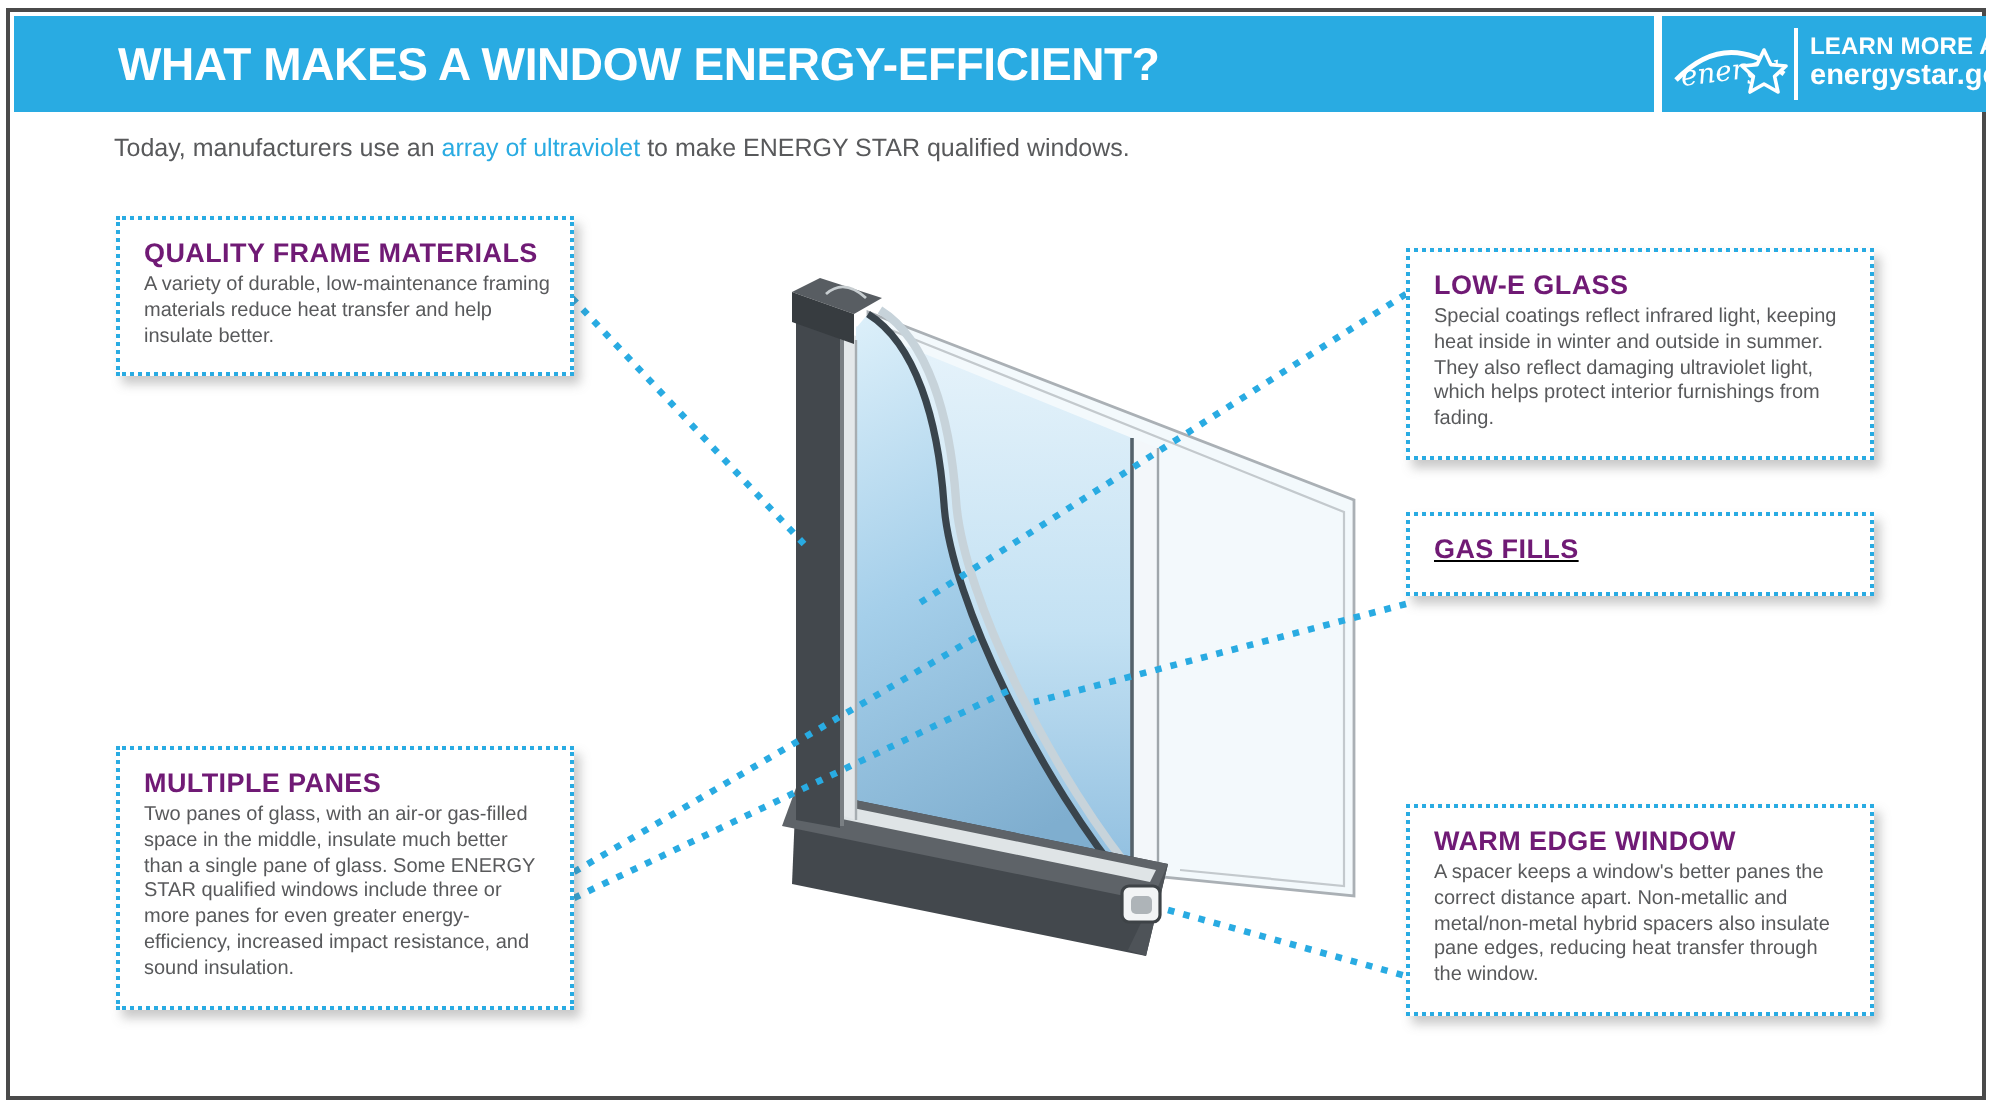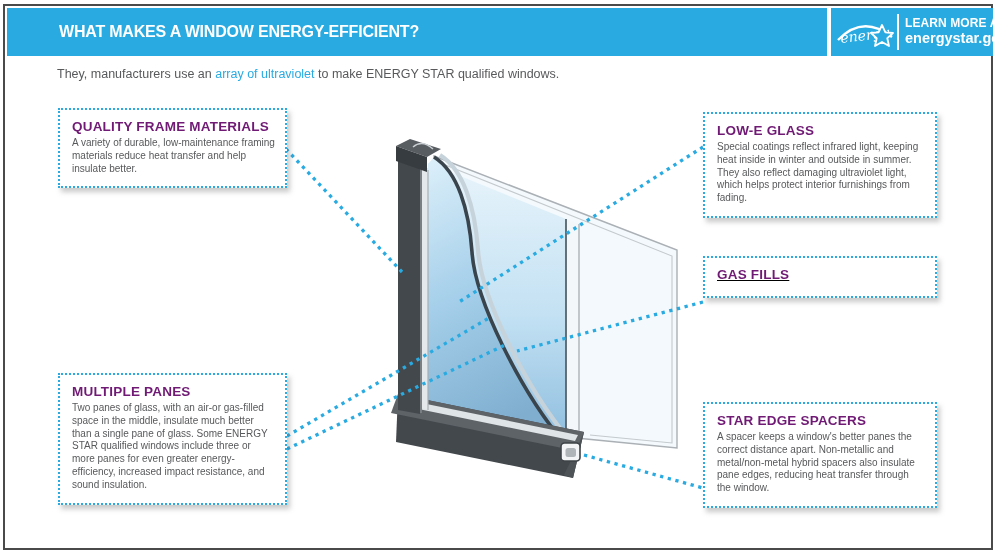--- a/index.html
+++ b/index.html
@@ -4,41 +4,41 @@
 <style>
   * { margin:0; padding:0; box-sizing:border-box; }
   html,body { width:1000px; height:555px; background:#fff; font-family:"Liberation Sans", sans-serif; }
   #page { position:relative; width:1000px; height:555px; background:#fff; overflow:hidden; }
 
   .border-frame { position:absolute; left:3px; top:4px; width:990px; height:546px;
     border:2px solid #4A4A4A; background:transparent; pointer-events:none; }
 
   .header-main { position:absolute; left:7px; top:8px; width:820px; height:48px;
     background:#29ABE2; display:flex; align-items:center; }
-  .header-main h1 { color:#fff; font-size:16px; font-weight:bold; letter-spacing:-0.2px;
+  .header-main h1 { color:#fff; font-size:23px; font-weight:bold; letter-spacing:-0.2px;
     padding-left:52px; white-space:nowrap; }
 
   .header-logo { position:absolute; left:831px; top:8px; width:162px; height:48px;
     background:#29ABE2; display:flex; align-items:center; }
   .logo-art { width:60px; height:40px; margin-left:4px; flex:0 0 auto; }
   .logo-divider { width:2px; height:36px; background:#fff; margin:0 6px 0 2px; flex:0 0 auto; }
   .learn-more { color:#fff; line-height:1.1; }
   .learn-more .l1 { font-size:12px; font-weight:bold; letter-spacing:0.1px; }
   .learn-more .l2 { font-size:14.5px; font-weight:bold; }
 
   .intro { position:absolute; left:57px; top:67px; width:640px; font-size:12.5px; color:#58595B; }
   .intro .link { color:#29ABE2; }
 
   .callout { position:absolute; background:#fff; border:2px dotted #29ABE2;
     box-shadow:3px 4px 5px rgba(100,100,100,0.35); padding:9px 10px 11px 12px; z-index:5; }
   .callout h2 { color:#701a75; font-size:13.5px; font-weight:bold; letter-spacing:0.2px; margin-bottom:3px; white-space:nowrap; }
   .callout p { color:#58595B; font-size:10px; line-height:1.28; }
 
   #co-frame   { left:58px;  top:108px; width:229px; }
-  #co-lowe    { left:703px; top:112px; width:234px; }
+  #co-lowe    { left:703px; top:124px; width:234px; }
   #co-gas     { left:703px; top:256px; width:234px;text-decoration:underline; }
   #co-panes   { left:58px;  top:373px; width:229px; }
   #co-spacers { left:703px; top:402px; width:234px; }
 
   #scene { position:absolute; left:0; top:0; width:1000px; height:555px; z-index:1; }
 </style>
 </head>
 <body>
 
 <div id="page">
@@ -55,21 +55,21 @@
       <text x="6" y="31" font-family="DejaVu Serif, serif" font-style="italic" font-size="14" fill="#fff" transform="rotate(-7 6 31)">energy</text>
       <polygon points="47,13 50.4,20.3 58,21 52.3,26.2 54,34 47,30 40,34 41.7,26.2 36,21 43.6,20.3" fill="#29ABE2" stroke="#fff" stroke-width="1.8" stroke-linejoin="round"></polygon>
     </svg>
     <div class="logo-divider"></div>
     <div class="learn-more">
       <div class="l1">LEARN MORE AT</div>
       <div class="l2">energystar.gov</div>
     </div>
   </div>
 
-  <p class="intro"><span>They, manufacturers use an </span><span class="link">array of ultraviolet</span><span> to make ENERGY STAR qualified windows.</span></p>
+  <p class="intro"><span>Today, manufacturers use an </span><span class="link">array of ultraviolet</span><span> to make ENERGY STAR qualified windows.</span></p>
 
   <svg id="scene" viewBox="0 0 1000 555">
     <defs>
       <linearGradient id="gFront" x1="0" y1="0" x2="0.25" y2="1">
         <stop offset="0" stop-color="#DDF0FA"></stop>
         <stop offset="0.5" stop-color="#A5CFEA"></stop>
         <stop offset="1" stop-color="#7FAECF"></stop>
       </linearGradient>
       <linearGradient id="gInner" x1="0" y1="0" x2="0" y2="1">
         <stop offset="0" stop-color="#E8F4FB"></stop>
@@ -145,17 +145,17 @@
   <div class="callout" id="co-gas">
     <h2>GAS FILLS</h2>
   </div>
 
   <div class="callout" id="co-panes">
     <h2>MULTIPLE PANES</h2>
     <p>Two panes of glass, with an air-or gas-filled space in the middle, insulate much better than a single pane of glass. Some ENERGY STAR qualified windows include three or more panes for even greater energy-efficiency, increased impact resistance, and sound insulation.</p>
   </div>
 
   <div class="callout" id="co-spacers">
-    <h2>STAR EDGE SPACERS</h2>
+    <h2>WARM EDGE WINDOW</h2>
     <p>A spacer keeps a window's better panes the correct distance apart. Non-metallic and metal/non-metal hybrid spacers also insulate pane edges, reducing heat transfer through the window.</p>
   </div>
 
 </div>
 
 </body></html>

